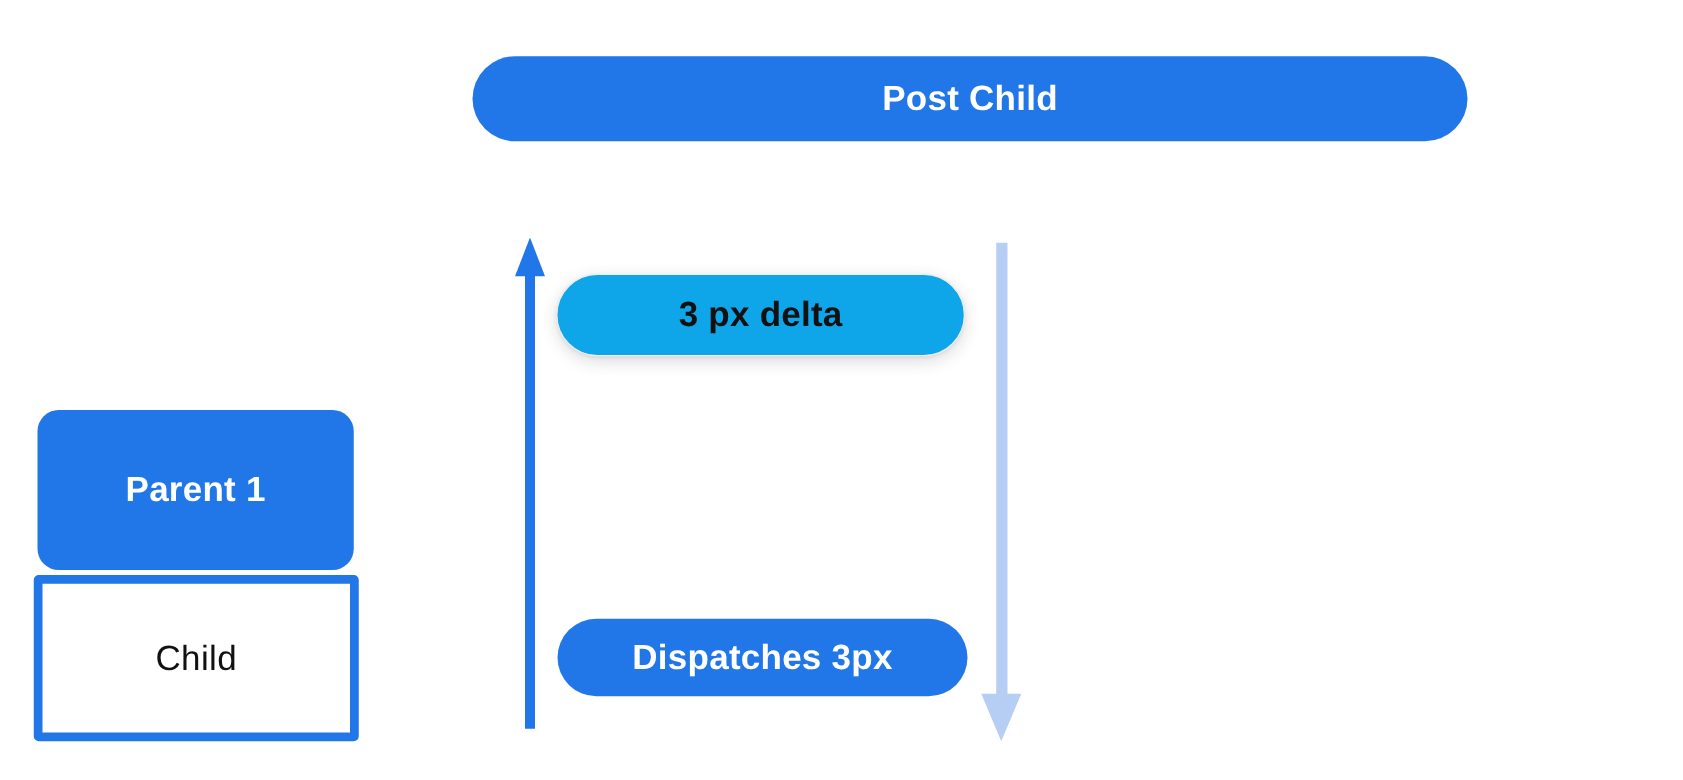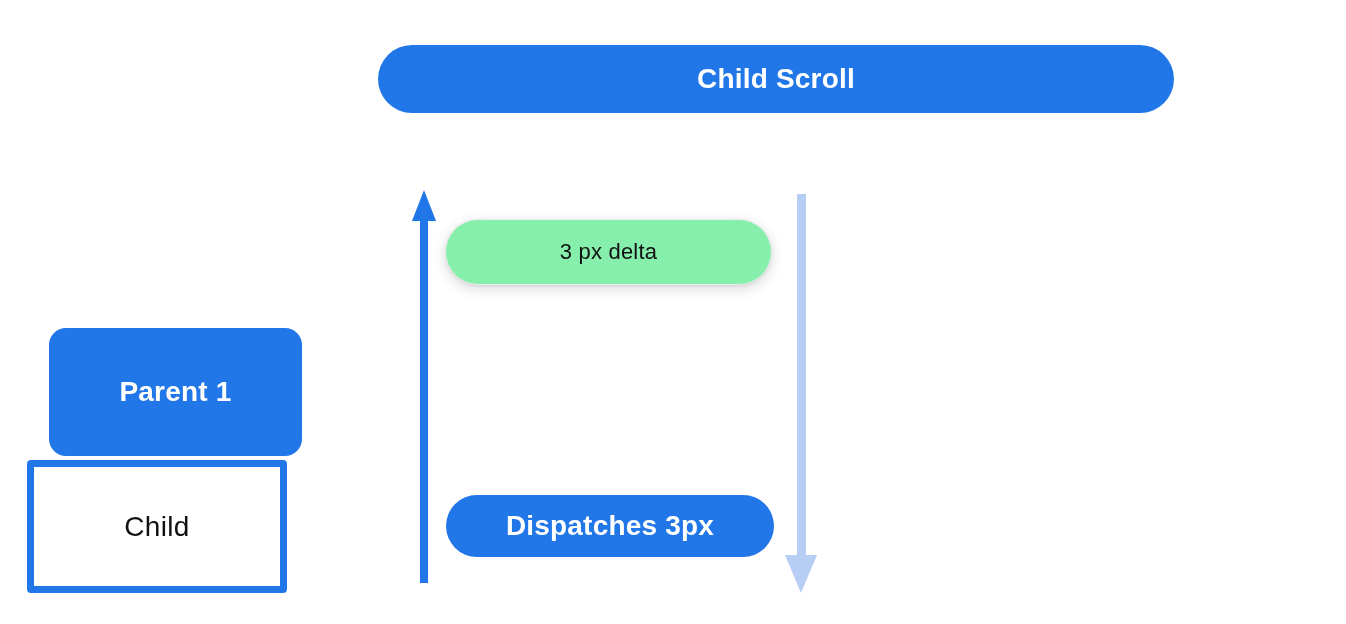--- a/index.html
+++ b/index.html
@@ -42,44 +42,44 @@
     left: 30px;
     width: 253px;
     background: var(--accent);
     border-radius: 17px;
     color: #ffffff;
     font-size: 28px;
     font-weight: 700;
     letter-spacing: 0.2px;
   }
   .parent-2 { top: 189px; height: 122px; }
-  .parent-1 { top: 328px; height: 128px; margin-left: 19px; }
+  .parent-1 { top: 328px; height: 128px; }
 
   .child-box {
     left: 27px; top: 460px;
     width: 260px; height: 133px;
     background: #ffffff;
     border: 7px solid var(--accent);
     border-radius: 4px;
     color: var(--text_dark);
     font-size: 28px;
     font-weight: 500;
     letter-spacing: 0.3px;
   }
 
   .delta-pill {
     left: 445px; top: 219px;
     width: 327px; height: 66px;
-    background: #86efac;
+    background: #0ea5e9;
     border: 1px solid var(--pill_border);
     border-radius: 33px;
     box-shadow: 0 4px 14px rgba(0,0,0,0.14), 0 1px 3px rgba(0,0,0,0.08);
     color: var(--text_dark);
-    font-size: 22px;
-    font-weight: 400;
+    font-size: 28px;
+    font-weight: 700;
     letter-spacing: 0.2px;
   }
 
   .dispatch-pill {
     left: 446px; top: 495px;
     width: 328px; height: 62px;
     background: var(--accent);
     border-radius: 31px;
     color: #ffffff;
     font-size: 28px;
@@ -92,21 +92,21 @@
     display: block;
   }
   .up-arrow   { left: 410px; top: 190px; }
   .down-arrow { left: 784px; top: 194px; }
 </style>
 </head>
 <body>
 
 <div class="canvas">
 
-  <div class="pill header-pill">Child Scroll</div>
+  <div class="pill header-pill">Post Child</div>
 
 
   <div class="box parent-box parent-1">Parent 1</div>
 
   <div class="box child-box">Child</div>
 
   <svg class="arrow-svg up-arrow" width="28" height="396" viewBox="0 0 28 396" aria-hidden="true">
     <polygon points="14,0 2,31 26,31" fill="#2176e8"></polygon>
     <rect x="10" y="28" width="8" height="365" fill="#2176e8"></rect>
   </svg>

